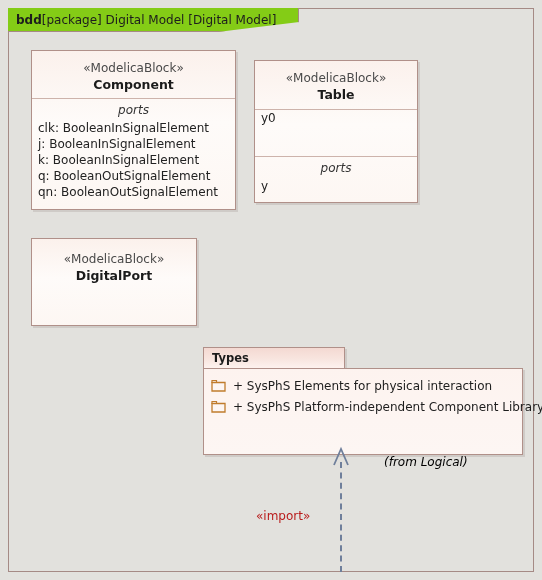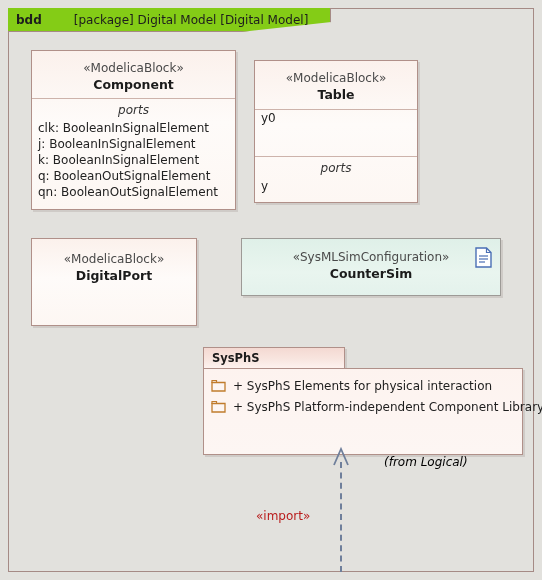--- a/index.html
+++ b/index.html
@@ -49,21 +49,20 @@
     color: #1d1d1d;
     -webkit-clip-path: polygon(0 0, 100% 0, 100% 58%, 72% 100%, 0 100%);
     clip-path: polygon(0 0, 100% 0, 100% 58%, 72% 100%, 0 100%);
   }
   .frame-tab .tab-kind {
     font-weight: bold;
     letter-spacing: 0;
   }
   .frame-tab .tab-rest {
     font-weight: normal;
-    padding-left: 32px;
   }
 
   
   .block {
     position: absolute;
     box-sizing: border-box;
     border: 1px solid #b09089;
     box-shadow: 2px 2px 0 rgba(120,105,100,0.18);
   }
   .block.rose {
@@ -264,37 +263,24 @@
     </div>
   </div>
 
   <div class="block rose" style="left:31px; top:238px; width:166px; height:88px;">
     <div class="compartment name-compartment" style="padding-top:12px;">
       <div class="stereotype">«ModelicaBlock»</div>
       <div class="block-name">DigitalPort</div>
     </div>
   </div>
 
-  <div class="block mint" style="left:241px; top:238px; width:260px; height:58px;">
-    <div class="compartment name-compartment" style="padding-top:10px;">
-      <div class="stereotype">«SysMLSimConfiguration»</div>
-      <div class="block-name">CounterSim</div>
-    </div>
-    <svg class="doc-icon" viewBox="0 0 17 21">
-      <path d="M1 1 H11.5 L16 5.5 V20 H1 Z" fill="#ffffff" stroke="#4a6fb5" stroke-width="1.4"></path>
-      <path d="M11.5 1 V5.5 H16" fill="none" stroke="#4a6fb5" stroke-width="1.2"></path>
-      <line x1="4" y1="9" x2="13" y2="9" stroke="#4a6fb5" stroke-width="1.2"></line>
-      <line x1="4" y1="12" x2="13" y2="12" stroke="#4a6fb5" stroke-width="1.2"></line>
-      <line x1="4" y1="15" x2="10" y2="15" stroke="#4a6fb5" stroke-width="1.2"></line>
-    </svg>
-  </div>
 
   <div class="package" style="left:203px; top:347px; width:322px; height:92px;">
     <div class="package-tab">
-      <span class="package-tab-label">SysPhS</span>
+      <span class="package-tab-label">Types</span>
     </div>
     <div class="package-body">
       <div class="pkg-item">
         <svg class="folder-icon" viewBox="0 0 15 13">
           <path d="M1 3.5 H5.5 V1.5 H1 Z" fill="none" stroke="#c07c2c" stroke-width="1.2"></path>
           <path d="M1 3.5 H14 V12 H1 Z" fill="#fdf6f3" stroke="#c07c2c" stroke-width="1.3"></path>
         </svg>
         <span class="pkg-item-label">+ SysPhS Elements for physical interaction</span>
       </div>
       <div class="pkg-item">

